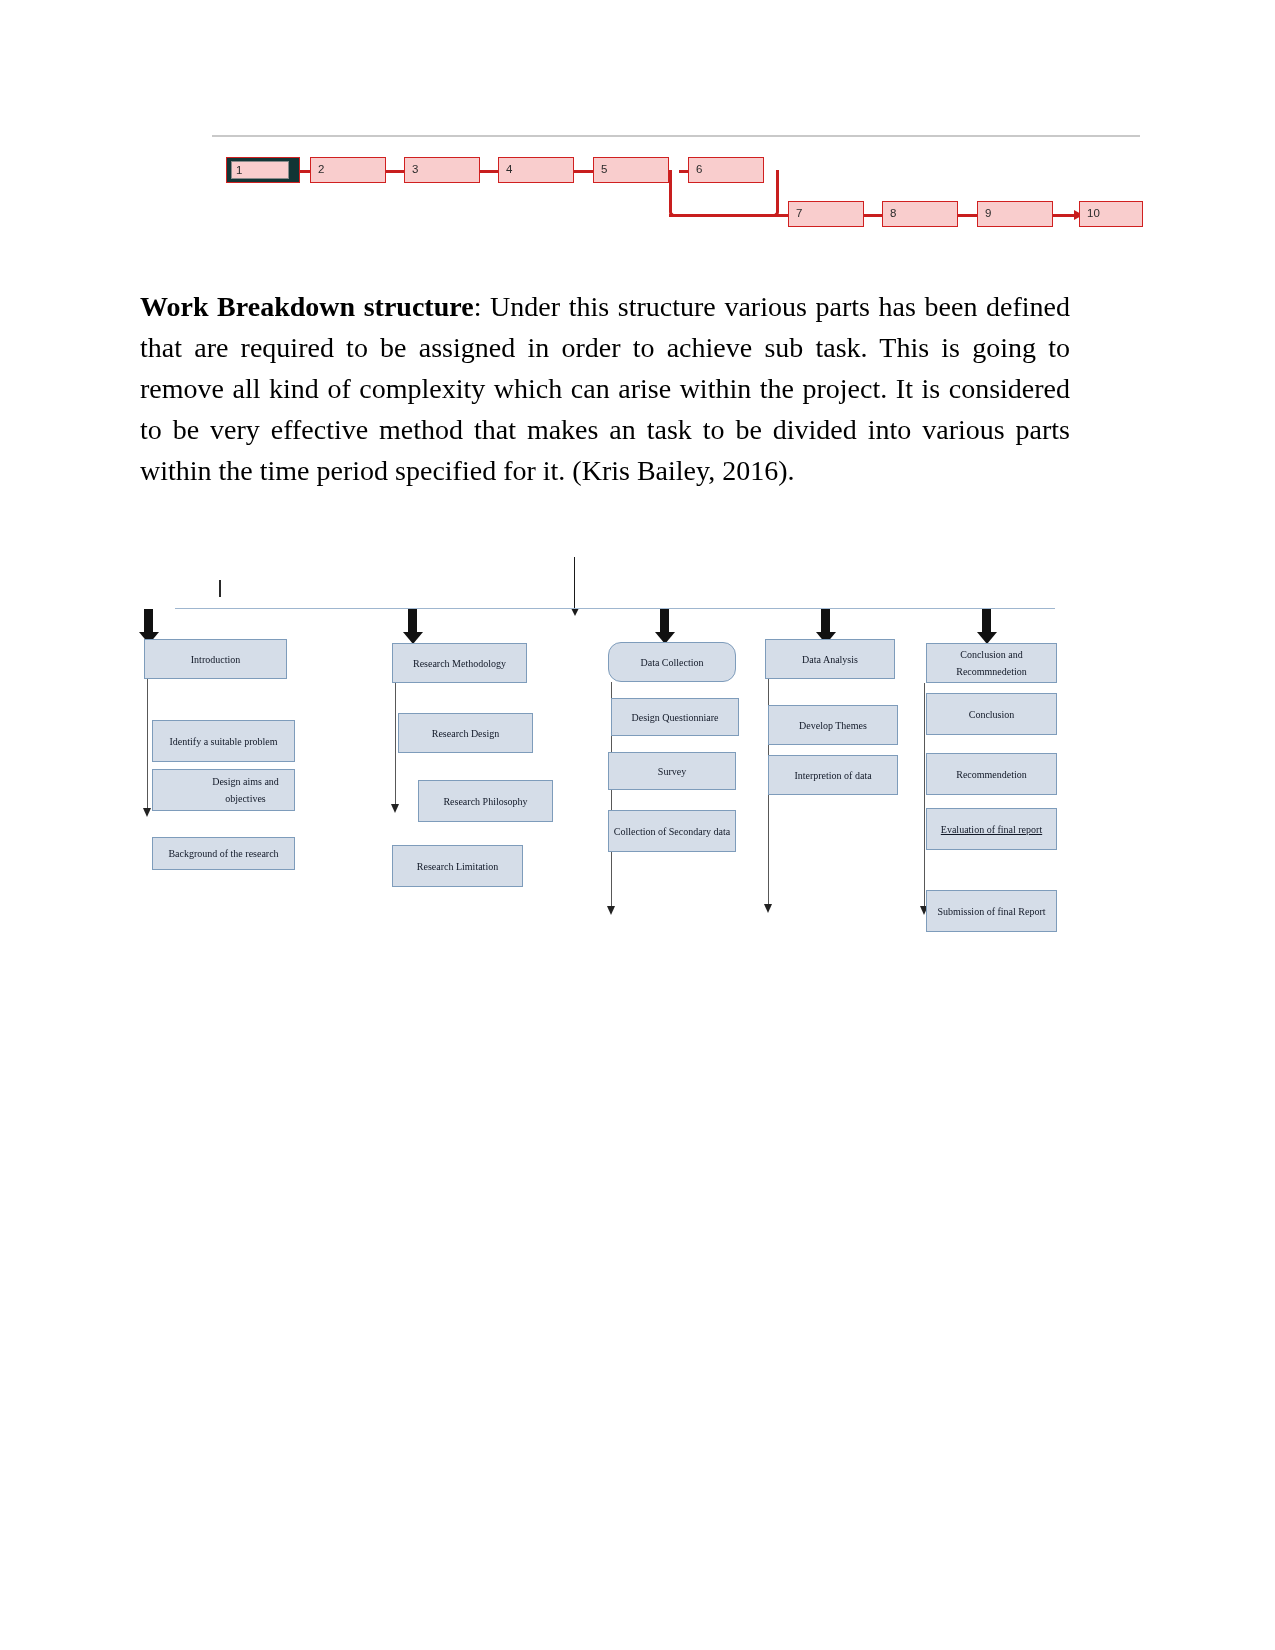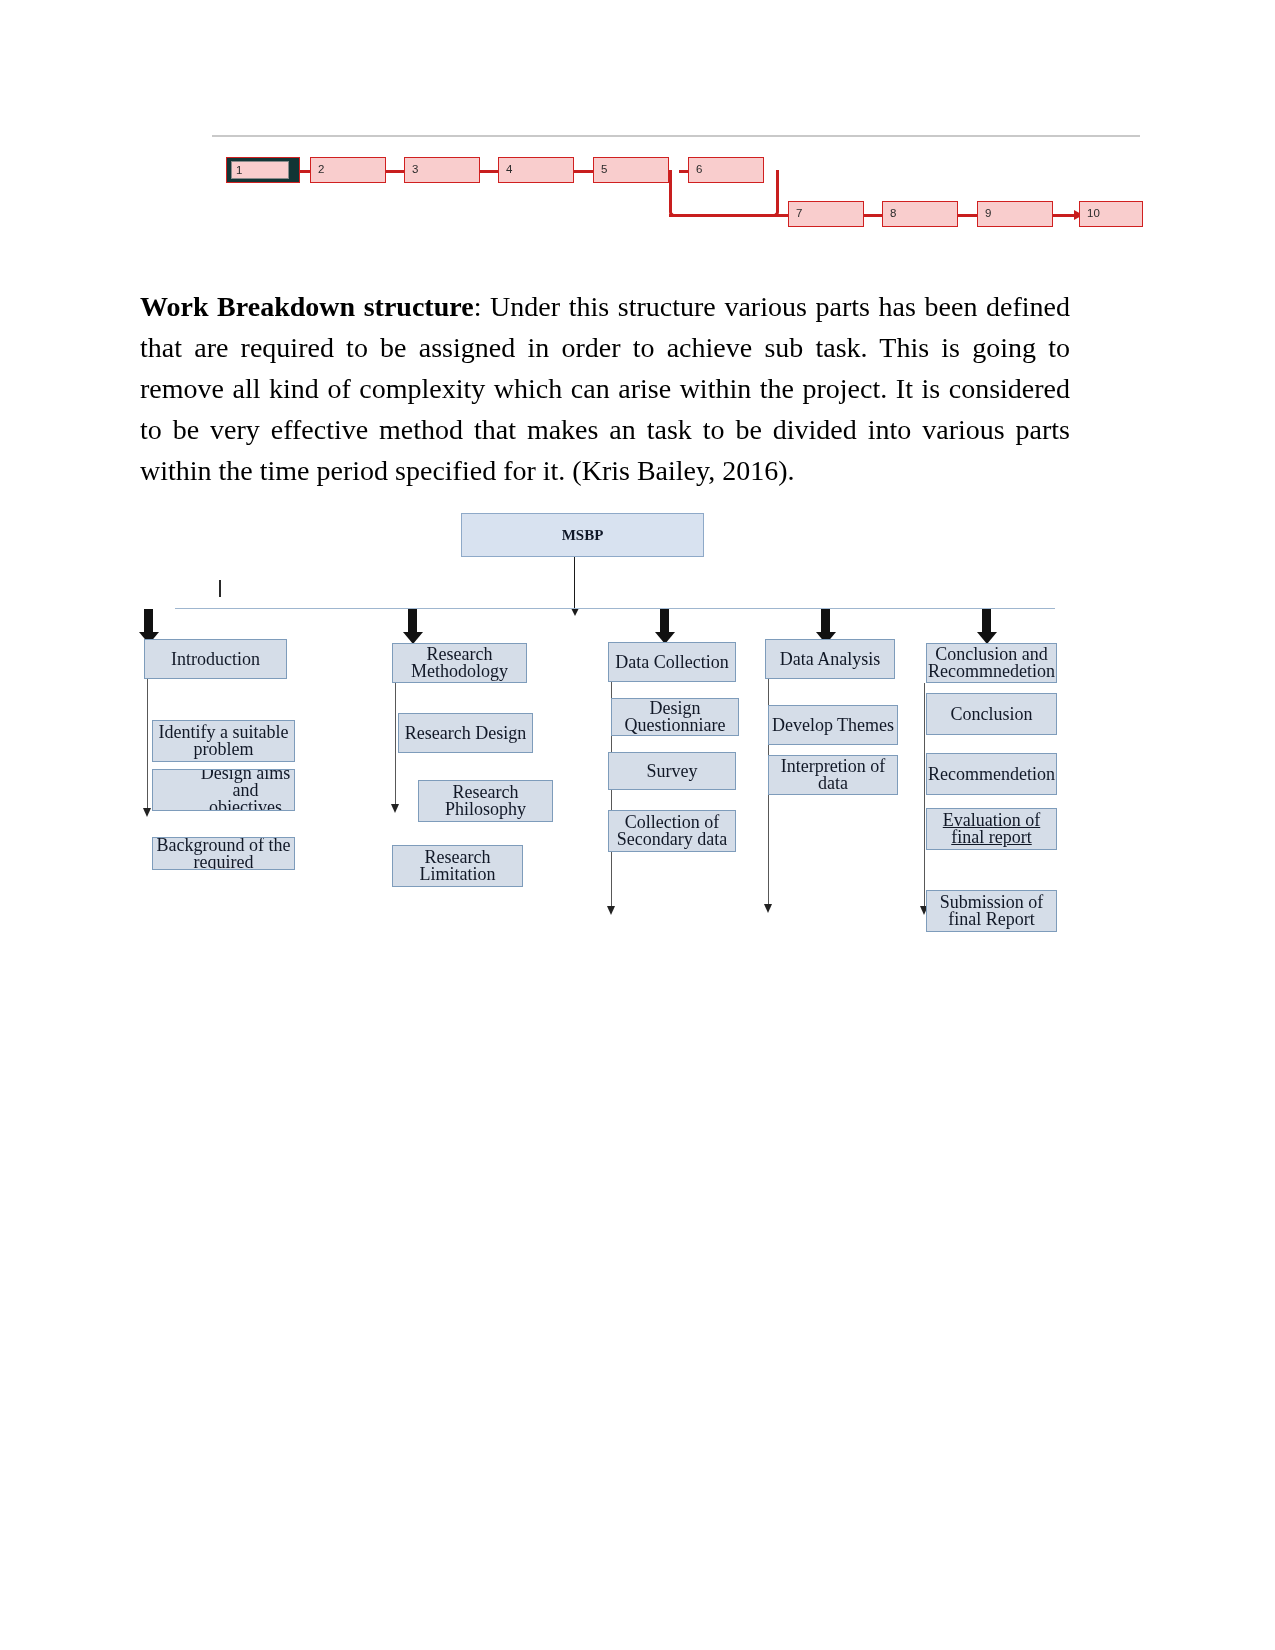--- a/index.html
+++ b/index.html
@@ -190,21 +190,21 @@
 
   .wbs-box {
     position: absolute;
     background: #d5dde8;
     border: 1px solid #7e9cbb;
     box-sizing: border-box;
     display: flex;
     align-items: center;
     justify-content: center;
     text-align: center;
-    font-size: 18px;
+    font-size: 10px;
     line-height: 17px;
     color: #111827;
     overflow: hidden;
     font-family: "Liberation Serif", "DejaVu Serif", serif;
   }
   .wbs-box.head { background: #d5dde8; }
 
   .spine {
     position: absolute;
     width: 1.4px;
@@ -270,46 +270,45 @@
 
     <div class="net-node" style="left:874px; top:66px; width:64px;">10</div>
   </div>
 
   <p class="para">
     <span class="lead">Work Breakdown structure</span><span>: Under this structure various parts has been defined that are required to be assigned in order to achieve sub task. This is going to remove all kind of complexity which can arise within the project. It is considered to be very effective method that makes an task to be divided into various parts within the time period specified for it. (Kris Bailey, 2016).</span>
   </p>
 
   <div class="wbs">
 
-    <div class="wbs-root">MSBP</div>
     <div class="root-stem"></div>
     <div class="hbar"></div>
     <div class="caret"></div>
 
     <div class="branch">
       <div class="drop-arrow" style="left:14px;"></div>
       <div class="wbs-box head" style="left:14px; top:139px; width:143px; height:40px;">Introduction</div>
       <div class="spine" style="left:17px; top:179px; height:130px;"></div>
       <div class="wbs-box" style="left:22px; top:220px; width:143px; height:42px;">Identify a suitable problem</div>
       <div class="wbs-box" style="left:22px; top:269px; width:143px; height:42px;padding-left:44px;">Design aims and objectives</div>
-      <div class="wbs-box" style="left:22px; top:337px; width:143px; height:33px;">Background of the required</div>
+      <div class="wbs-box" style="left:22px; top:337px; width:143px; height:33px;">Background of the research</div>
     </div>
 
     <div class="branch">
       <div class="drop-arrow" style="left:278px;"></div>
       <div class="wbs-box head" style="left:262px; top:143px; width:135px; height:40px;">Research Methodology</div>
       <div class="spine" style="left:265px; top:183px; height:122px;"></div>
       <div class="wbs-box" style="left:268px; top:213px; width:135px; height:40px;">Research Design</div>
       <div class="wbs-box" style="left:262px; top:280px; width:135px; height:42px;margin-left:26px;">Research Philosophy</div>
       <div class="wbs-box" style="left:262px; top:345px; width:131px; height:42px;">Research Limitation</div>
     </div>
 
     <div class="branch">
       <div class="drop-arrow" style="left:530px;"></div>
-      <div class="wbs-box head" style="left:478px; top:142px; width:128px; height:40px;">Data Collection</div>
+      <div class="wbs-box head" style="left:478px; top:142px; width:128px; height:40px;border-radius:13px;">Data Collection</div>
       <div class="spine" style="left:481px; top:182px; height:225px;"></div>
       <div class="wbs-box" style="left:481px; top:198px; width:128px; height:38px;">Design Questionniare</div>
       <div class="wbs-box" style="left:478px; top:252px; width:128px; height:38px;">Survey</div>
       <div class="wbs-box" style="left:478px; top:310px; width:128px; height:42px;">Collection of Secondary data</div>
     </div>
 
     <div class="branch">
       <div class="drop-arrow" style="left:691px;"></div>
       <div class="wbs-box head" style="left:635px; top:139px; width:130px; height:40px;">Data Analysis</div>
       <div class="spine" style="left:638px; top:179px; height:226px;"></div>

